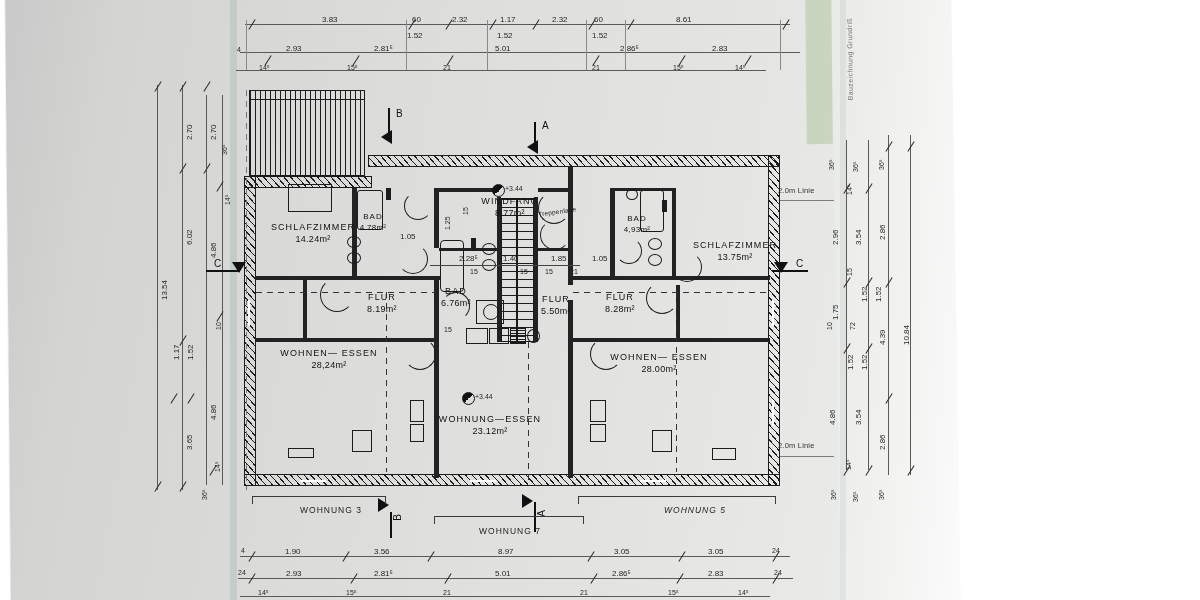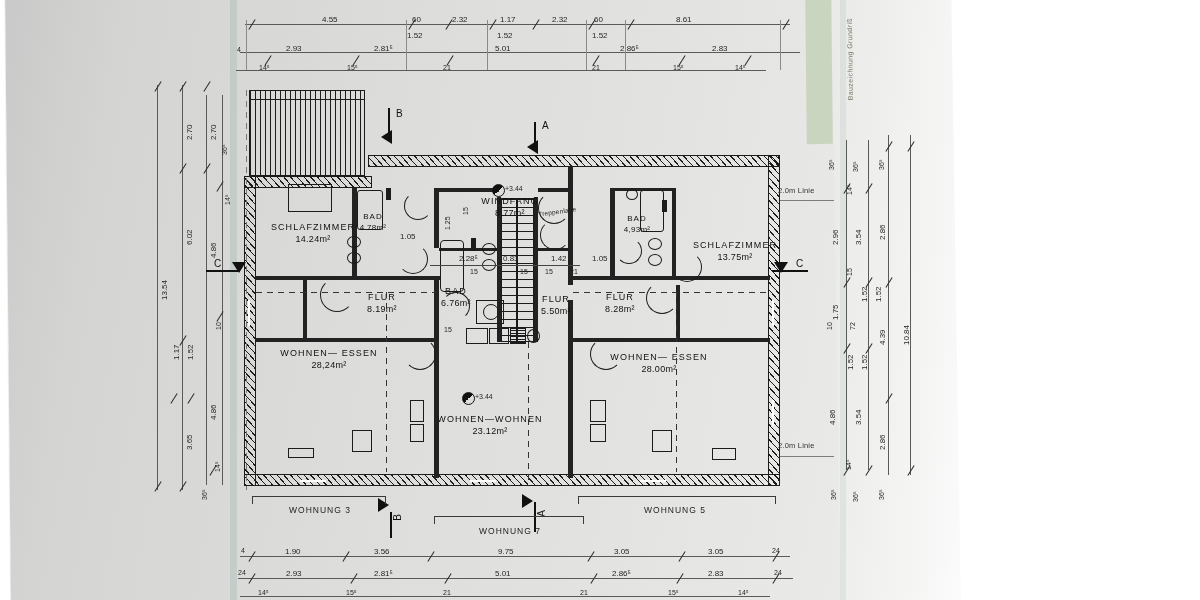--- a/index.html
+++ b/index.html
@@ -89,21 +89,21 @@
   <div class="edge-strip" style="left:840px;top:0;width:6px;height:600px;opacity:.55;"></div>
 
   <div id="green-strip">
     <span>Bauzeichnung Grundriß</span>
   </div>
 
   <div class="dim" style="left:245px;top:24px;width:545px;"></div>
   <div class="dim" style="left:240px;top:52px;width:560px;"></div>
   <div class="dim" style="left:236px;top:70px;width:530px;"></div>
 
-  <div class="num" style="left:322px;top:15px;">4.55</div>
+  <div class="num" style="left:322px;top:15px;">3.83</div>
   <div class="num" style="left:412px;top:15px;">60</div>
   <div class="num" style="left:452px;top:15px;">2.32</div>
   <div class="num" style="left:500px;top:15px;">1.17</div>
   <div class="num" style="left:552px;top:15px;">2.32</div>
   <div class="num" style="left:594px;top:15px;">60</div>
   <div class="num" style="left:676px;top:15px;">8.61</div>
 
   <div class="num" style="left:407px;top:31px;">1.52</div>
   <div class="num" style="left:497px;top:31px;">1.52</div>
   <div class="num" style="left:592px;top:31px;">1.52</div>
@@ -225,21 +225,21 @@
     <div class="tick" style="left:905px;top:470px;"></div>
   <div class="tick" style="left:841px;top:470px;"></div>
     <div class="tick" style="left:863px;top:470px;"></div>
 
   <div class="dim" style="left:240px;top:556px;width:550px;"></div>
   <div class="dim" style="left:238px;top:578px;width:555px;"></div>
   <div class="dim" style="left:240px;top:596px;width:530px;"></div>
 
   <div class="num" style="left:285px;top:547px;">1.90</div>
   <div class="num" style="left:374px;top:547px;">3.56</div>
-  <div class="num" style="left:498px;top:547px;">9.75</div>
+  <div class="num" style="left:498px;top:547px;">8.97</div>
   <div class="num" style="left:614px;top:547px;">3.05</div>
   <div class="num" style="left:708px;top:547px;">3.05</div>
   <div class="num" style="left:241px;top:547px;font-size:7px;">4</div>
   <div class="num" style="left:772px;top:547px;font-size:7px;">24</div>
 
   <div class="num" style="left:286px;top:569px;">2.93</div>
   <div class="num" style="left:374px;top:569px;">2.81⁵</div>
   <div class="num" style="left:495px;top:569px;">5.01</div>
   <div class="num" style="left:612px;top:569px;">2.86⁵</div>
   <div class="num" style="left:708px;top:569px;">2.83</div>
@@ -352,23 +352,23 @@
   <div class="door" style="left:540px;top:220px;width:30px;height:30px;border-color:transparent;border-left-color:#1c1c1c;border-bottom-color:#1c1c1c;"></div>
   <div class="door" style="left:616px;top:238px;width:26px;height:26px;border-color:transparent;border-right-color:#1c1c1c;border-bottom-color:#1c1c1c;"></div>
   <div class="door" style="left:672px;top:252px;width:30px;height:30px;border-color:transparent;border-right-color:#1c1c1c;border-bottom-color:#1c1c1c;"></div>
   <div class="door" style="left:646px;top:282px;width:32px;height:32px;border-color:transparent;border-left-color:#1c1c1c;border-bottom-color:#1c1c1c;"></div>
   <div class="door" style="left:590px;top:338px;width:32px;height:32px;border-color:transparent;border-left-color:#1c1c1c;border-bottom-color:#1c1c1c;"></div>
 
   <div class="dim" style="left:430px;top:265px;width:150px;background:#444;"></div>
   <div class="num" style="left:400px;top:232px;">1.05</div>
   <div class="num" style="left:459px;top:254px;">2.28⁵</div>
   <div class="num" style="left:470px;top:268px;font-size:7px;">15</div>
-  <div class="num" style="left:503px;top:254px;">0.83</div>
+  <div class="num" style="left:503px;top:254px;">1.40</div>
   <div class="num" style="left:520px;top:268px;font-size:7px;">15</div>
-  <div class="num" style="left:551px;top:254px;">1.42</div>
+  <div class="num" style="left:551px;top:254px;">1.85</div>
   <div class="num" style="left:545px;top:268px;font-size:7px;">15</div>
   <div class="num" style="left:592px;top:254px;">1.05</div>
   <div class="num" style="left:570px;top:268px;font-size:7px;">21</div>
   <div class="num" style="left:444px;top:326px;font-size:7px;">15</div>
 
   <div class="num v" style="left:444px;top:230px;font-size:7px;">1.25</div>
   <div class="num v" style="left:462px;top:215px;font-size:7px;">15</div>
 
   <div class="room" style="left:258px;top:222px;width:110px;">
     <span class="rn">SCHLAFZIMMER</span>
@@ -393,21 +393,21 @@
   </div>
   <div class="room" style="left:432px;top:286px;width:48px;">
     <span class="rn">BAD</span>
     <span class="ra">6.76m²</span>
   </div>
   <div class="room" style="left:528px;top:294px;width:56px;">
     <span class="rn">FLUR</span>
     <span class="ra">5.50m²</span>
   </div>
   <div class="room" style="left:434px;top:414px;width:112px;">
-    <span class="rn">WOHNEN—WOHNEN</span>
+    <span class="rn">WOHNUNG—ESSEN</span>
     <span class="ra">23.12m²</span>
   </div>
 
   <div class="room" style="left:614px;top:214px;width:46px;">
     <span class="rn" style="font-size:8px;">BAD</span>
     <span class="ra" style="font-size:8px;">4,93m²</span>
   </div>
   <div class="room" style="left:680px;top:240px;width:110px;">
     <span class="rn">SCHLAFZIMMER</span>
     <span class="ra">13.75m²</span>
@@ -461,27 +461,27 @@
     <div class="lbl" style="left:4px;top:14px;transform:rotate(-90deg);">B</div>
   </div>
 
   <div class="secmark" style="left:534px;top:494px;">
     <div class="stem" style="left:0;top:8px;height:30px;"></div>
     <div class="tri" style="left:-12px;top:0;border-top:7px solid transparent;border-bottom:7px solid transparent;border-left:11px solid #111;"></div>
     <div class="lbl" style="left:4px;top:14px;transform:rotate(-90deg);">A</div>
   </div>
 
   <div class="brace" style="left:252px;top:496px;width:132px;"></div>
-  <div class="txt" style="left:289px;top:505px;font-size:8.5px;letter-spacing:1px;">WOHNUNG  3</div>
+  <div class="txt" style="left:300px;top:505px;font-size:8.5px;letter-spacing:1px;">WOHNUNG  3</div>
 
   <div class="brace" style="left:434px;top:516px;width:148px;"></div>
   <div class="txt" style="left:479px;top:526px;font-size:8.5px;letter-spacing:1px;">WOHNUNG  7</div>
 
   <div class="brace" style="left:578px;top:496px;width:196px;"></div>
-  <div class="txt" style="left:644px;top:505px;font-size:8.5px;letter-spacing:1px;">WOHNUNG  5</div>
+  <div class="txt" style="left:664px;top:505px;font-size:8.5px;letter-spacing:1px;font-style:italic;">WOHNUNG  5</div>
 
   <div class="dash" style="left:256px;top:292px;width:180px;"></div>
   <div class="dash" style="left:573px;top:292px;width:196px;"></div>
   <div class="dashv" style="left:386px;top:292px;height:180px;"></div>
   <div class="dashv" style="left:528px;top:342px;height:140px;"></div>
   <div class="dashv" style="left:676px;top:292px;height:180px;"></div>
   <div class="dashv" style="left:246px;top:90px;height:400px;background:repeating-linear-gradient(180deg,#777 0 6px,transparent 6px 11px);"></div>
 
   <div class="ln" style="left:300px;top:480px;width:26px;height:2px;background:#fff;"></div>
   <div class="ln" style="left:470px;top:480px;width:26px;height:2px;background:#fff;"></div>

